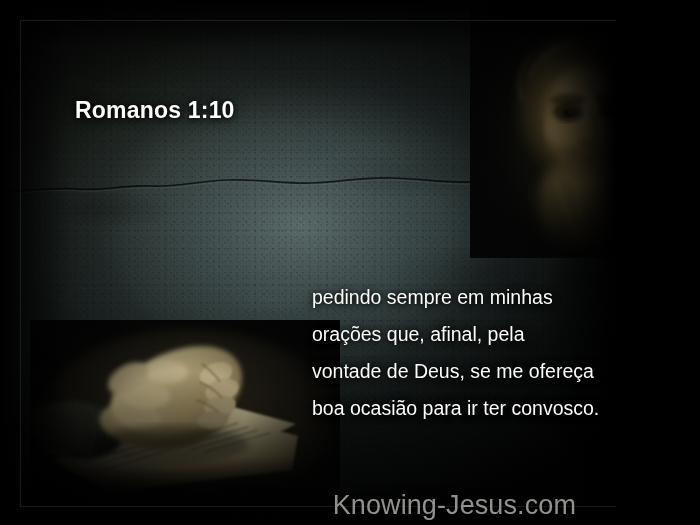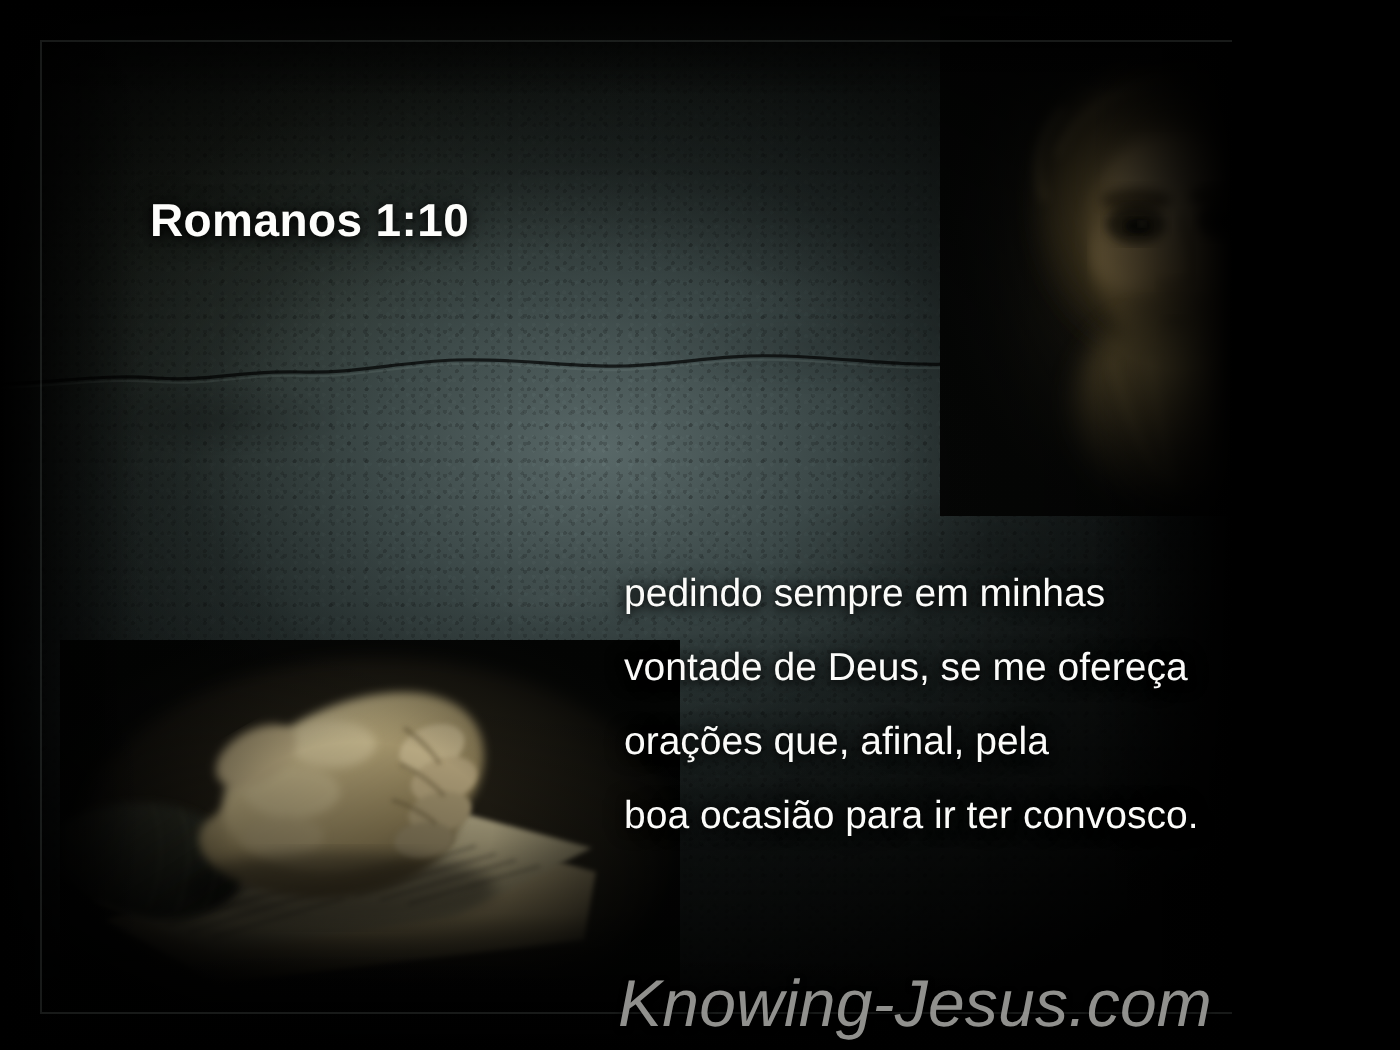--- a/index.html
+++ b/index.html
@@ -82,23 +82,23 @@
   
   .ref{position:absolute;left:75px;top:97px;
        font-size:23px;font-weight:bold;color:#fdfdfb;letter-spacing:.2px;
        text-shadow:0 1px 5px rgba(0,0,0,.95),0 0 12px rgba(0,0,0,.8);}
 
   .verse{position:absolute;left:312px;top:268px;width:370px;
          font-size:19.5px;line-height:37px;color:#fbfbf9;
          text-shadow:0 1px 5px rgba(0,0,0,.95),0 0 10px rgba(0,0,0,.75);margin-top:11px;}
   .verse .vl{display:block;white-space:nowrap;}
 
-  .watermark{position:absolute;right:10px;bottom:4px;
-     font-size:33px;color:rgba(176,176,172,.82);letter-spacing:.1px;
-     text-shadow:0 1px 3px rgba(0,0,0,.9);font-style:italic;}
+  .watermark{position:absolute;right:40px;bottom:4px;
+     font-size:27px;color:rgba(176,176,172,.82);letter-spacing:.1px;
+     text-shadow:0 1px 3px rgba(0,0,0,.9);}
 </style>
 </head>
 <body>
 
 <div id="scene">
 
   <div class="wall"></div>
   <div class="mottle"></div>
   <div class="grain"></div>
 
@@ -319,20 +319,20 @@
   </div>
 
   <div class="vignette"></div>
   <div class="edgefade"></div>
   <div class="frame"></div>
 
   <div class="ref">Romanos 1:10</div>
 
   <div class="verse">
     <span class="vl">pedindo sempre em minhas</span>
+    <span class="vl">orações que, afinal, pela</span>
     <span class="vl">vontade de Deus, se me ofereça</span>
-    <span class="vl">orações que, afinal, pela</span>
     <span class="vl">boa ocasião para ir ter convosco.</span>
   </div>
 
   <div class="watermark">Knowing-Jesus.com</div>
 
 </div>
 
 </body></html>

